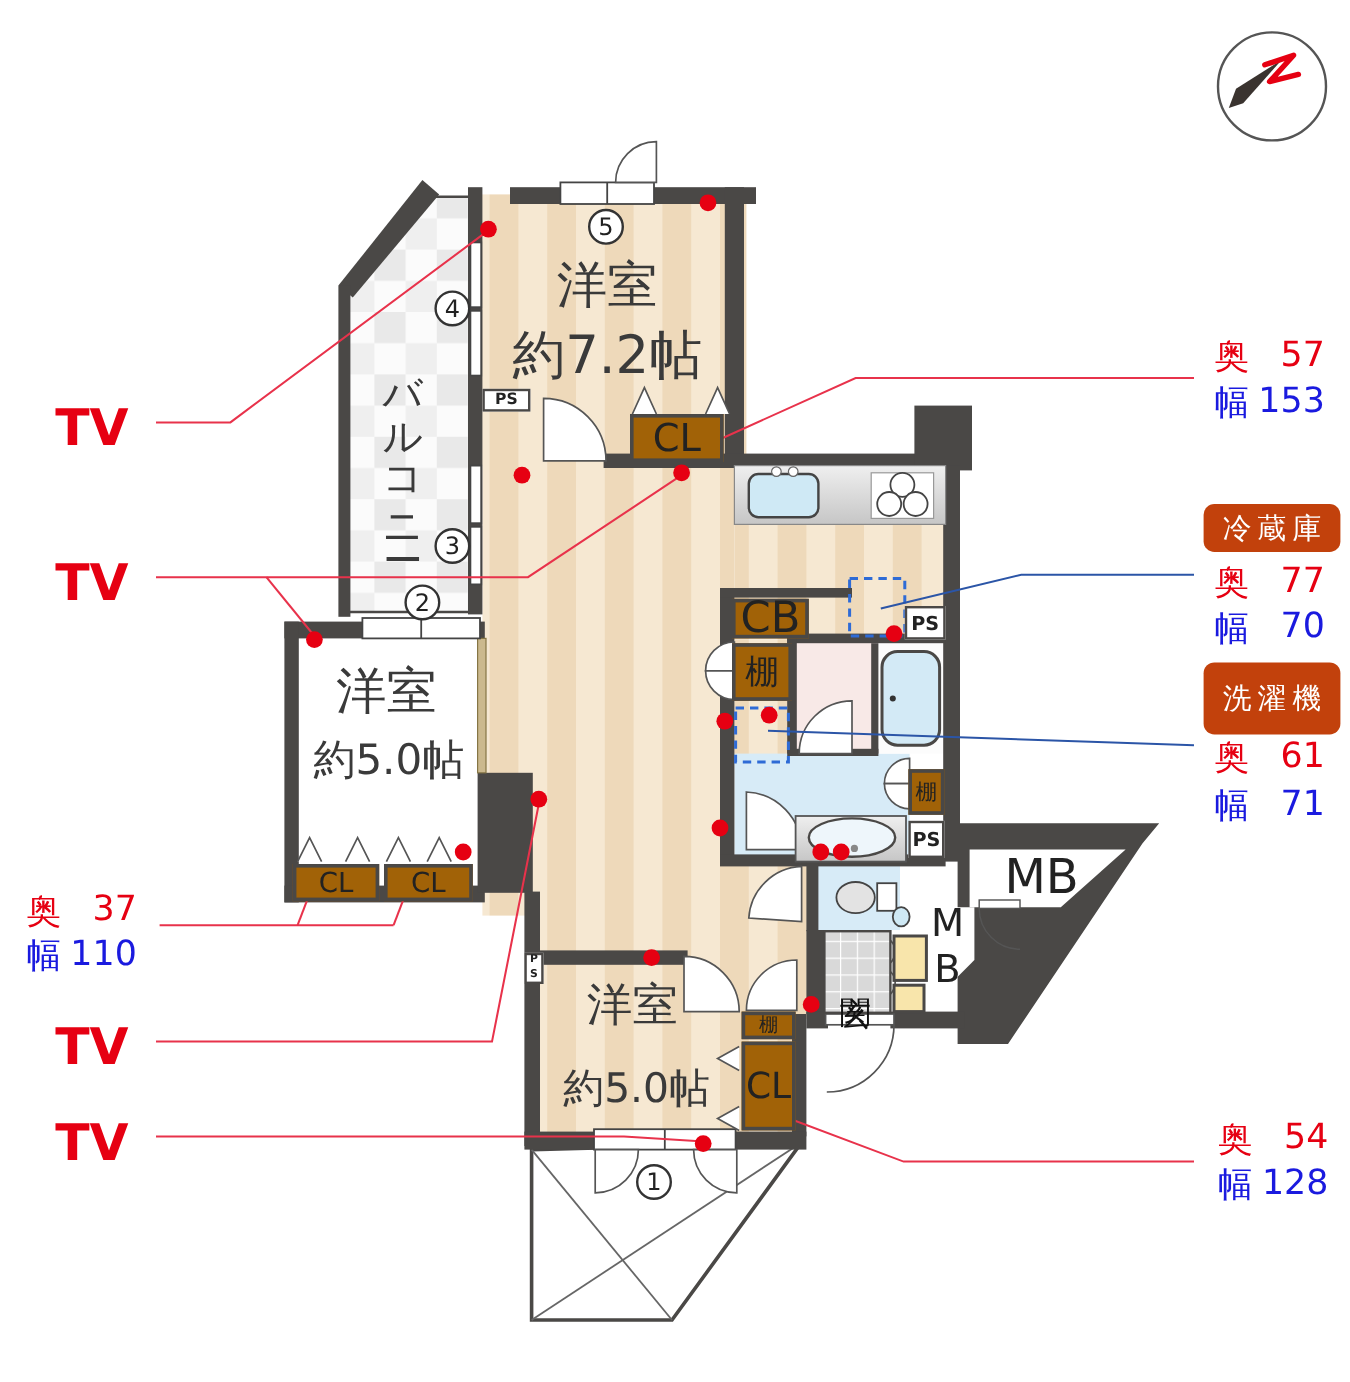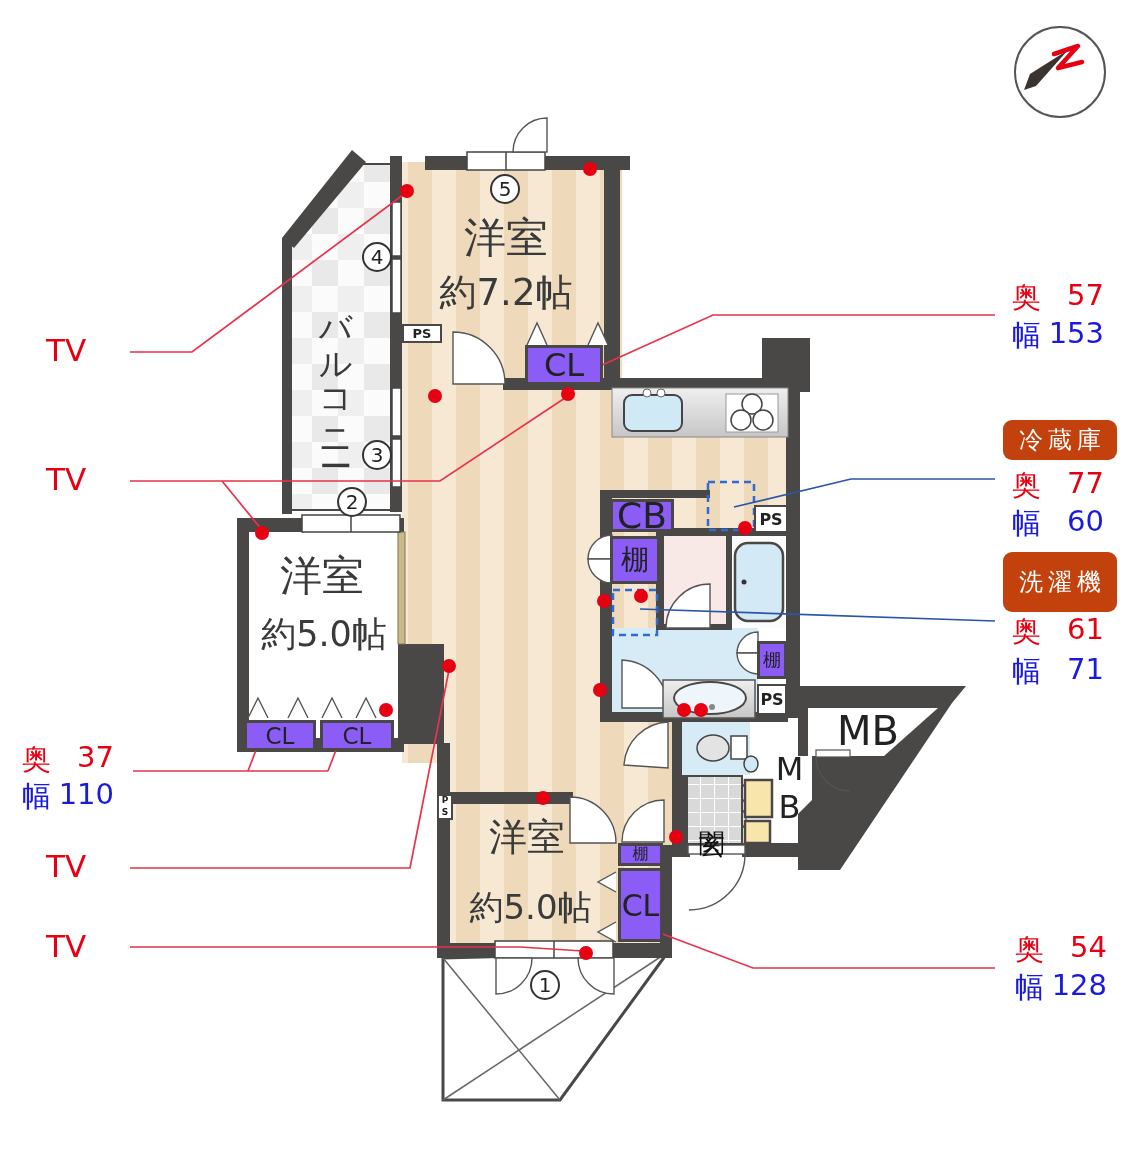--- a/index.html
+++ b/index.html
@@ -2,28 +2,28 @@
 <html><head>
 <meta charset="utf-8">
 <style>
   html,body{margin:0;padding:0;background:#fff;}
   #stage{position:relative;width:1125px;height:1152px;background:#fff;overflow:hidden;
          font-family:"DejaVu Sans","Liberation Sans",sans-serif;}
   #plan-svg{position:absolute;left:0;top:0;}
   .lbl{position:absolute;color:#3a3a3a;line-height:1.05;white-space:nowrap;}
   .center{display:flex;align-items:center;justify-content:center;text-align:center;}
   .vtext{writing-mode:vertical-rl;text-orientation:upright;letter-spacing:2px;}
-  .ybox{position:absolute;background:#8b5cf6;border:3px solid #4a4846;box-sizing:border-box;
+  .ybox{position:absolute;background:#a16207;border:3px solid #4a4846;box-sizing:border-box;
         display:flex;align-items:center;justify-content:center;color:#222;}
   .wbox{position:absolute;background:#fff;border:2px solid #4a4846;box-sizing:border-box;
         display:flex;align-items:center;justify-content:center;color:#222;font-weight:bold;}
   .circled{position:absolute;width:30px;height:30px;border:2.5px solid #333;border-radius:50%;
            background:#fff;box-sizing:border-box;display:flex;align-items:center;justify-content:center;
            font-size:20px;color:#222;z-index:5;}
-  .tv{position:absolute;color:#e60012;font-size:31px;font-weight:400;}
+  .tv{position:absolute;color:#e60012;font-size:42px;font-weight:700;}
   .meas{position:absolute;width:92px;display:flex;justify-content:space-between;font-size:29px;font-weight:500;}
   .meas.red{color:#e60012;}
   .meas.blue{color:#1a1adf;}
   .badge{position:absolute;background:#c2410c;color:#fff;border-radius:9px;
          display:flex;align-items:center;justify-content:center;font-size:24px;letter-spacing:5px;
          padding-left:5px;box-sizing:border-box;}
   .compass{position:absolute;left:1014px;top:26px;width:88px;height:88px;border:2px solid #555;
            border-radius:50%;background:#fff;}
 </style>
 </head>
@@ -227,21 +227,21 @@
 </svg>
 
   <div class="compass">
     <svg width="84" height="84" viewBox="0 0 84 84">
       <polygon points="8,62 14,46 52,22 20,58" fill="#3a332f"></polygon>
       <polyline points="38,26 62,18 42,40 66,34" fill="none" stroke="#e60012" stroke-width="4.5" stroke-linecap="round" stroke-linejoin="round"></polyline>
     </svg>
   </div>
 
   <div class="lbl center" style="left:428px;top:216px;width:156px;font-size:42px;">洋室</div>
-  <div class="lbl center" style="left:420px;top:274px;width:172px;font-size:37px;">約7.2帖</div>
+  <div class="lbl center" style="left:420px;top:274px;width:172px;font-size:44px;">約7.2帖</div>
   <div class="lbl center vtext" style="left:318px;top:284px;height:175px;font-size:33px;">バルコニー</div>
   <div class="lbl center" style="left:244px;top:554px;width:156px;font-size:42px;">洋室</div>
   <div class="lbl center" style="left:238px;top:616px;width:172px;font-size:35px;">約5.0帖</div>
   <div class="lbl center" style="left:452px;top:818px;width:150px;font-size:38px;">洋室</div>
   <div class="lbl center" style="left:448px;top:890px;width:165px;font-size:34px;">約5.0帖</div>
   <div class="lbl center vtext" style="left:698px;top:782px;height:58px;font-size:26px;color:#111;">玄関</div>
 
   <div class="ybox" style="left:525px;top:345px;width:78px;height:40px;font-size:32px;">
       <span>CL</span>
     </div>
@@ -315,21 +315,21 @@
 
   <div class="badge" style="left:1003px;top:420px;width:114px;height:40px;">
     <span>冷蔵庫</span>
     </div>
   <div class="meas red" style="left:1012px;top:466px;">
     <span>奥</span>
       <span>77</span>
     </div>
   <div class="meas blue" style="left:1012px;top:504px;">
     <span>幅</span>
-      <span>60</span>
+      <span>70</span>
     </div>
 
   <div class="badge" style="left:1003px;top:552px;width:114px;height:60px;">
     <span>洗濯機</span>
     </div>
   <div class="meas red" style="left:1012px;top:612px;">
     <span>奥</span>
       <span>61</span>
     </div>
   <div class="meas blue" style="left:1012px;top:652px;">

